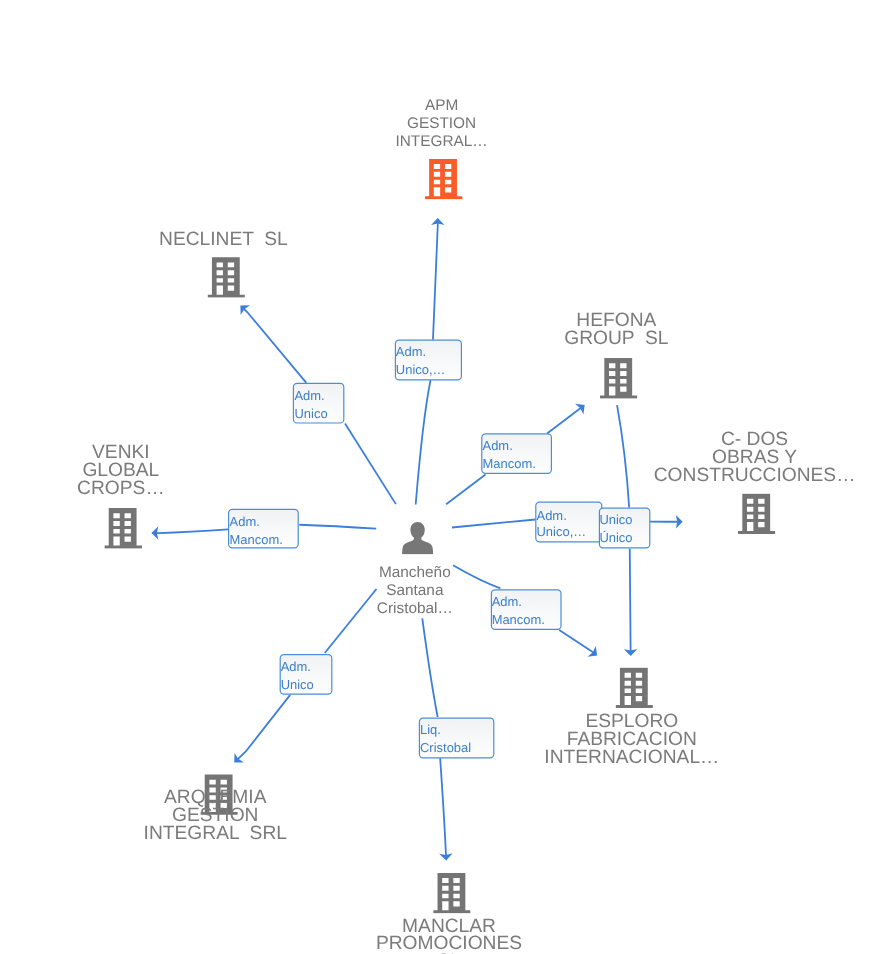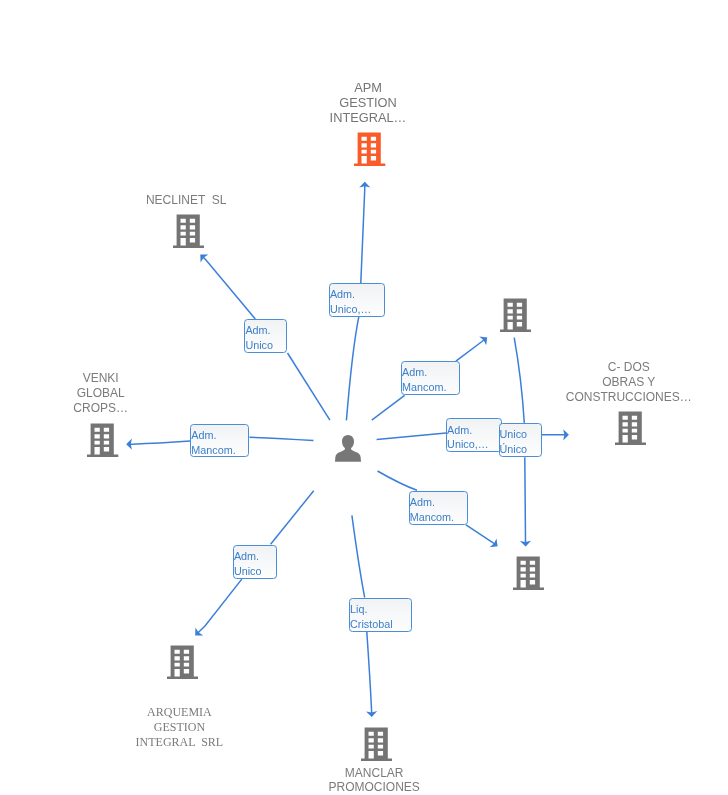--- a/index.html
+++ b/index.html
@@ -3,21 +3,21 @@
 <meta charset="utf-8">
 <title>Empresia</title>
 <style>
 html,body{margin:0;padding:0;background:#fff;}
 body{width:728px;height:795px;position:relative;overflow:hidden;
      font-family:"Liberation Sans",sans-serif;}
 #stage{position:absolute;left:0;top:0;width:728px;height:792px;margin-top:48px;}
 svg.edges{position:absolute;left:0;top:0;width:728px;height:795px;}
 .nd{position:absolute;}
 .cap{position:absolute;text-align:center;color:#7b7b7b;
-     font-size:12px;line-height:14.9px;white-space:pre-wrap;}
+     font-size:16px;line-height:14.9px;white-space:pre-wrap;}
 .cap.focus{font-size:12.8px;line-height:15px;color:#757575;}
 .ebox{position:absolute;box-sizing:border-box;border:1.2px solid #4a8ed6;border-radius:3.5px;
       background:linear-gradient(180deg,#f1f2f4 0%,#f7f8f9 50%,#fdfdfd 100%);
       color:#3c7fc9;font-size:10.8px;text-align:left;padding-top:3.4px;}
 .ebox span{display:block;line-height:14.9px;white-space:pre;}
 .logo{position:absolute;left:652px;top:778px;height:12px;}
 .cmark{position:absolute;left:0;top:0;}
 .brand{position:absolute;left:19.6px;top:-5.2px;font-family:"Liberation Serif",serif;
        font-style:italic;font-size:13px;color:#2d6475;white-space:nowrap;line-height:13px;}
 .bi{color:#f07f1d;font-size:19.5px;}
@@ -61,50 +61,58 @@
 <div class="cap focus" style="left:248.0px;top:31.5px;width:240px;">APM
 GESTION
 INTEGRAL…</div>
 <div class="nd" style="left:172.5px;top:166.3px;"><svg width="31.30" height="34.20" viewBox="0 0 31.3 34.2">
         <path fill="#747474" fill-rule="evenodd" d="M3.6 0.4h23.2v31.2h4.5v2.6H0v-2.6h3.6zM7.5 4.7h5.3v4.1H7.5zM16.8 4.7h5.3v4.1h-5.3zM7.5 11.2h5.3v4.2H7.5zM16.8 11.2h5.3v4.2h-5.3zM7.5 17.8h5.3v3.7H7.5zM16.8 17.8h5.3v3.7h-5.3zM7.5 24.0h5.3v7.6H7.5zM16.8 24.0h5.3v4.4h-5.3z"></path>
       </svg></div>
 <div class="cap " style="left:66.2px;top:144.8px;width:240px;">NECLINET  SL</div>
 <div class="nd" style="left:499.5px;top:250.3px;"><svg width="31.30" height="34.20" viewBox="0 0 31.3 34.2">
         <path fill="#747474" fill-rule="evenodd" d="M3.6 0.4h23.2v31.2h4.5v2.6H0v-2.6h3.6zM7.5 4.7h5.3v4.1H7.5zM16.8 4.7h5.3v4.1h-5.3zM7.5 11.2h5.3v4.2H7.5zM16.8 11.2h5.3v4.2h-5.3zM7.5 17.8h5.3v3.7H7.5zM16.8 17.8h5.3v3.7h-5.3zM7.5 24.0h5.3v7.6H7.5zM16.8 24.0h5.3v4.4h-5.3z"></path>
       </svg></div>
+<div class="cap " style="left:393.6px;top:212.9px;width:240px;">HEFONA
+GROUP  SL</div>
 <div class="nd" style="left:615.1px;top:362.9px;"><svg width="31.30" height="34.20" viewBox="0 0 31.3 34.2">
         <path fill="#747474" fill-rule="evenodd" d="M3.6 0.4h23.2v31.2h4.5v2.6H0v-2.6h3.6zM7.5 4.7h5.3v4.1H7.5zM16.8 4.7h5.3v4.1h-5.3zM7.5 11.2h5.3v4.2H7.5zM16.8 11.2h5.3v4.2h-5.3zM7.5 17.8h5.3v3.7H7.5zM16.8 17.8h5.3v3.7h-5.3zM7.5 24.0h5.3v7.6H7.5zM16.8 24.0h5.3v4.4h-5.3z"></path>
       </svg></div>
 <div class="cap " style="left:508.8px;top:311.9px;width:240px;">C- DOS
 OBRAS Y
 CONSTRUCCIONES…</div>
 <div class="nd" style="left:87.4px;top:375.3px;"><svg width="31.30" height="34.20" viewBox="0 0 31.3 34.2">
         <path fill="#747474" fill-rule="evenodd" d="M3.6 0.4h23.2v31.2h4.5v2.6H0v-2.6h3.6zM7.5 4.7h5.3v4.1H7.5zM16.8 4.7h5.3v4.1h-5.3zM7.5 11.2h5.3v4.2H7.5zM16.8 11.2h5.3v4.2h-5.3zM7.5 17.8h5.3v3.7H7.5zM16.8 17.8h5.3v3.7h-5.3zM7.5 24.0h5.3v7.6H7.5zM16.8 24.0h5.3v4.4h-5.3z"></path>
       </svg></div>
 <div class="cap " style="left:-19.3px;top:323.4px;width:240px;">VENKI
 GLOBAL
 CROPS…</div>
 <div class="nd" style="left:512.9px;top:507.8px;"><svg width="31.30" height="34.20" viewBox="0 0 31.3 34.2">
         <path fill="#747474" fill-rule="evenodd" d="M3.6 0.4h23.2v31.2h4.5v2.6H0v-2.6h3.6zM7.5 4.7h5.3v4.1H7.5zM16.8 4.7h5.3v4.1h-5.3zM7.5 11.2h5.3v4.2H7.5zM16.8 11.2h5.3v4.2h-5.3zM7.5 17.8h5.3v3.7H7.5zM16.8 17.8h5.3v3.7h-5.3zM7.5 24.0h5.3v7.6H7.5zM16.8 24.0h5.3v4.4h-5.3z"></path>
       </svg></div>
+<div class="cap " style="left:406.5px;top:546.7px;width:240px;">ESPLORO
+FABRICACION
+INTERNACIONAL…</div>
 <div class="nd" style="left:166.5px;top:596.8px;"><svg width="31.30" height="34.20" viewBox="0 0 31.3 34.2">
         <path fill="#747474" fill-rule="evenodd" d="M3.6 0.4h23.2v31.2h4.5v2.6H0v-2.6h3.6zM7.5 4.7h5.3v4.1H7.5zM16.8 4.7h5.3v4.1h-5.3zM7.5 11.2h5.3v4.2H7.5zM16.8 11.2h5.3v4.2h-5.3zM7.5 17.8h5.3v3.7H7.5zM16.8 17.8h5.3v3.7h-5.3zM7.5 24.0h5.3v7.6H7.5zM16.8 24.0h5.3v4.4h-5.3z"></path>
       </svg></div>
-<div class="cap " style="left:59.4px;top:657px;width:240px;font-family:Liberation Serif, serif;">ARQUEMIA
+<div class="cap " style="left:59.4px;top:610px;width:240px;">ARQUEMIA
 GESTION
 INTEGRAL  SRL</div>
 <div class="nd" style="left:360.8px;top:678.5px;"><svg width="31.30" height="34.20" viewBox="0 0 31.3 34.2">
         <path fill="#747474" fill-rule="evenodd" d="M3.6 0.4h23.2v31.2h4.5v2.6H0v-2.6h3.6zM7.5 4.7h5.3v4.1H7.5zM16.8 4.7h5.3v4.1h-5.3zM7.5 11.2h5.3v4.2H7.5zM16.8 11.2h5.3v4.2h-5.3zM7.5 17.8h5.3v3.7H7.5zM16.8 17.8h5.3v3.7h-5.3zM7.5 24.0h5.3v7.6H7.5zM16.8 24.0h5.3v4.4h-5.3z"></path>
       </svg></div>
 <div class="cap " style="left:254.2px;top:717.5px;width:240px;">MANCLAR
 PROMOCIONES
 SL</div>
 <div class="nd" style="left:335.0px;top:387.0px;width:28px;height:27px;"><svg width="26.0" height="27.0" viewBox="0 0 26 27">
         <path fill="#777777" d="M13 0C9.55 0 7.0 2.75 7.0 6.4c0 2.9 1.25 5.4 2.9 6.5v1.45c-0.55 1.35-2.9 1.8-5.4 2.8C2.1 18.1 0.55 19.6 0.35 22.3L0 26.8h26l-0.35-4.5c-0.2-2.7-1.75-4.2-4.15-5.15-2.5-1.0-4.85-1.45-5.4-2.8v-1.45c1.65-1.1 2.9-3.6 2.9-6.5C19 2.75 16.45 0 13 0z"></path>
       </svg></div>
+<div class="cap focus" style="left:225.7px;top:420.8px;width:240px;">Mancheño
+Santana
+Cristobal…</div>
 <div class="ebox" style="left:328.9px;top:235.1px;width:55.9px;height:33.7px;">
       <span>Adm. </span>
       <span>Unico,…</span>
     </div>
 <div class="ebox" style="left:244.4px;top:271.1px;width:43.1px;height:33.9px;">
       <span>Adm. </span>
       <span>Unico</span>
     </div>
 <div class="ebox" style="left:401.1px;top:312.9px;width:58.7px;height:34.0px;">
       <span>Adm. </span>

